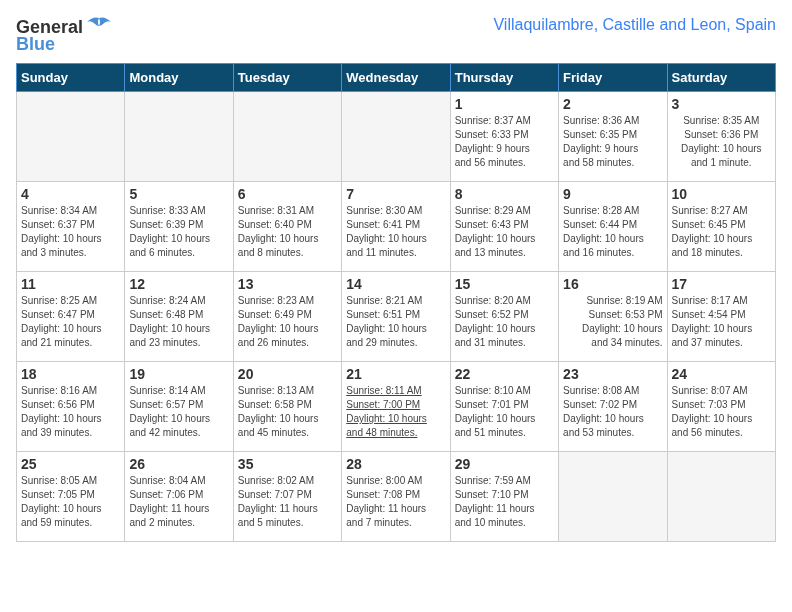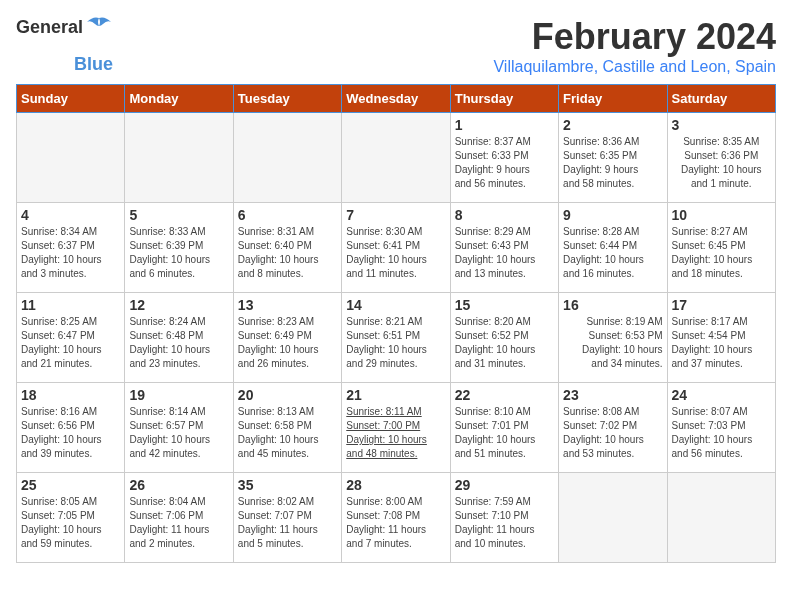--- a/index.html
+++ b/index.html
@@ -24,21 +24,21 @@
     .title-area { text-align: right; }
     .main-title { font-size: 36px; font-weight: bold; color: #333; }
     .subtitle { font-size: 16px; color: #3b82f6; }
 
     .calendar {
       width: 100%;
       border-collapse: collapse;
       font-size: 11px;
     }
     .calendar th {
-      background: #c2410c;
+      background: #0c4a6e;
       color: #fff;
       padding: 6px 4px;
       text-align: left;
       font-size: 13px;
       font-weight: bold;
       border: 1px solid #4a90d9;
     }
     .calendar td {
       border: 1px solid #ccc;
       vertical-align: top;
@@ -50,33 +50,32 @@
     .calendar td.empty { background: #f5f5f5; }
     .day-number { font-size: 14px; font-weight: bold; color: #333; margin-bottom: 2px; }
     .day-info { font-size: 10px; color: #444; line-height: 1.4; }
     .week-row td { height: 90px; }
   </style>
 </head>
 <body>
 
 <div class="header-area">
   <div class="logo">
-    <div style="display:flex;flex-direction:column;align-items:flex-end;gap:20px;">
+    <div style="display:flex;flex-direction:column;align-items:flex-start;">
       <div style="display:flex;align-items:center;gap:2px;">
         <span style="font-size:18px;font-weight:bold;color:#333;">General</span>
         <svg width="28" height="22" viewBox="0 0 28 22">
           <path d="M14 2 Q20 0 26 6 Q22 4 18 8 Q16 10 14 10 Q16 6 14 2Z" fill="#4a90d9"></path>
           <path d="M14 2 Q8 0 2 6 Q6 4 10 8 Q12 10 14 10 Q12 6 14 2Z" fill="#4a90d9"></path>
         </svg>
       </div>
       <span style="font-size:18px;font-weight:bold;color:#4a90d9;margin-top:-4px;">Blue</span>
     </div>
   </div>
   <div class="title-area">
-    <div class="main-title">February 2024</div>
     <div class="subtitle">Villaquilambre, Castille and Leon, Spain</div>
   </div>
 </div>
 
 <table class="calendar">
   <thead>
     <tr>
     <th>Sunday</th>
         <th>Monday</th>
         <th>Tuesday</th>

